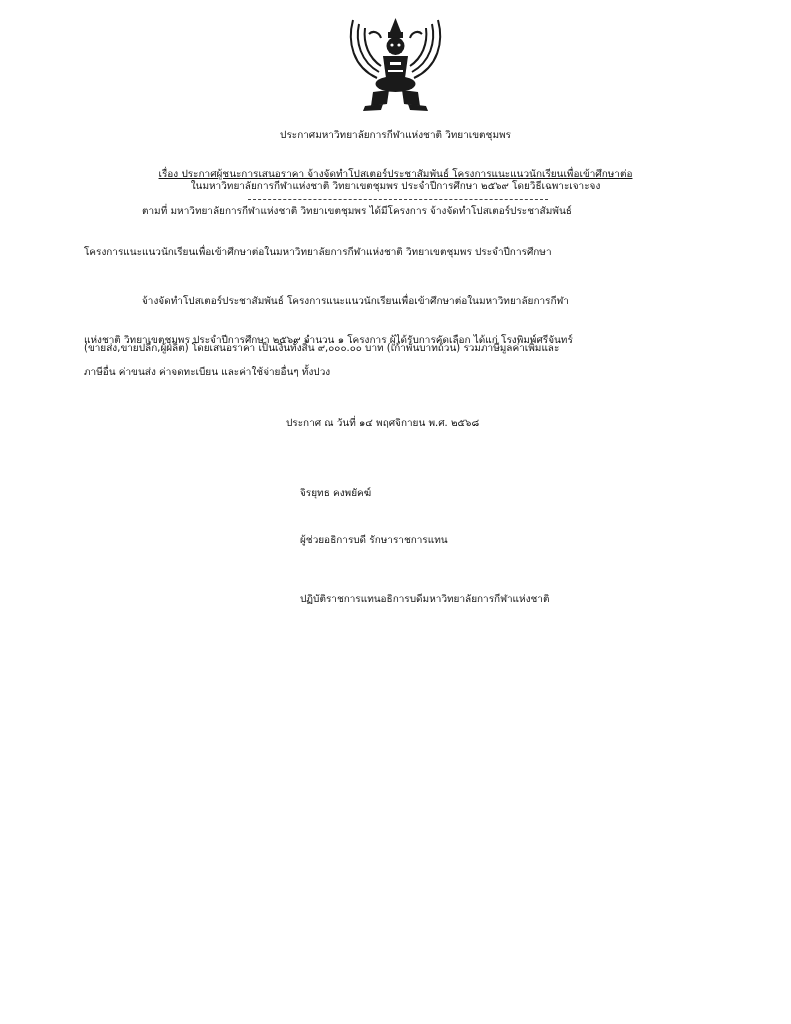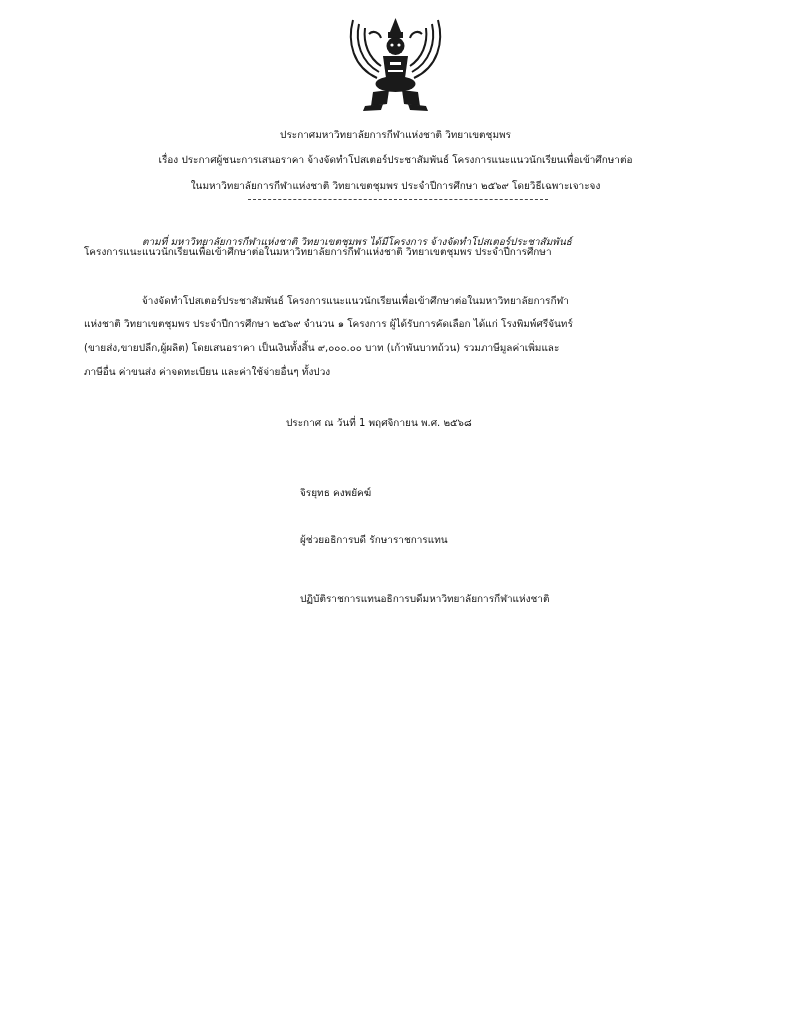--- a/index.html
+++ b/index.html
@@ -51,30 +51,30 @@
     </g>
     <g fill="#ffffff">
       <circle cx="49" cy="33" r="1.6"></circle>
       <circle cx="56" cy="33" r="1.6"></circle>
       <rect x="47" y="50" width="11" height="3"></rect>
       <rect x="45" y="58" width="15" height="2"></rect>
     </g>
   </svg>
 
   <div class="line center" style="top:125px;">ประกาศมหาวิทยาลัยการกีฬาแห่งชาติ วิทยาเขตชุมพร</div>
-  <div class="line center" style="top:150px;">เรื่อง ประกาศผู้ชนะการเสนอราคา จ้างจัดทำโปสเตอร์ประชาสัมพันธ์ โครงการแนะแนวนักเรียนเพื่อเข้าศึกษาต่อ</div>
+  <div class="line center" style="top:164px;text-decoration:underline;">เรื่อง ประกาศผู้ชนะการเสนอราคา จ้างจัดทำโปสเตอร์ประชาสัมพันธ์ โครงการแนะแนวนักเรียนเพื่อเข้าศึกษาต่อ</div>
   <div class="line center" style="top:176px;">ในมหาวิทยาลัยการกีฬาแห่งชาติ วิทยาเขตชุมพร ประจำปีการศึกษา ๒๕๖๙ โดยวิธีเฉพาะเจาะจง</div>
   <div class="divider"></div>
 
-  <div class="line" style="left:142px; top:232px;font-style:italic;">ตามที่ มหาวิทยาลัยการกีฬาแห่งชาติ วิทยาเขตชุมพร ได้มีโครงการ จ้างจัดทำโปสเตอร์ประชาสัมพันธ์</div>
+  <div class="line" style="left:142px; top:201px;">ตามที่ มหาวิทยาลัยการกีฬาแห่งชาติ วิทยาเขตชุมพร ได้มีโครงการ จ้างจัดทำโปสเตอร์ประชาสัมพันธ์</div>
   <div class="line" style="left:84px; top:242px;">โครงการแนะแนวนักเรียนเพื่อเข้าศึกษาต่อในมหาวิทยาลัยการกีฬาแห่งชาติ วิทยาเขตชุมพร ประจำปีการศึกษา</div>
 
   <div class="line" style="left:142px; top:291px;">จ้างจัดทำโปสเตอร์ประชาสัมพันธ์ โครงการแนะแนวนักเรียนเพื่อเข้าศึกษาต่อในมหาวิทยาลัยการกีฬา</div>
-  <div class="line" style="left:84px; top:314px;">แห่งชาติ วิทยาเขตชุมพร ประจำปีการศึกษา ๒๕๖๙ จำนวน ๑ โครงการ ผู้ได้รับการคัดเลือก ได้แก่ โรงพิมพ์ศรีจันทร์</div>
+  <div class="line" style="left:84px; top:330px;">แห่งชาติ วิทยาเขตชุมพร ประจำปีการศึกษา ๒๕๖๙ จำนวน ๑ โครงการ ผู้ได้รับการคัดเลือก ได้แก่ โรงพิมพ์ศรีจันทร์</div>
   <div class="line" style="left:84px; top:338px;">(ขายส่ง,ขายปลีก,ผู้ผลิต) โดยเสนอราคา เป็นเงินทั้งสิ้น ๙,๐๐๐.๐๐ บาท (เก้าพันบาทถ้วน) รวมภาษีมูลค่าเพิ่มและ</div>
   <div class="line" style="left:84px; top:362px;">ภาษีอื่น ค่าขนส่ง ค่าจดทะเบียน และค่าใช้จ่ายอื่นๆ ทั้งปวง</div>
 
-  <div class="line" style="left:286px; top:413px;">ประกาศ ณ วันที่  1 พฤศจิกายน พ.ศ. ๒๕๖๘</div>
+  <div class="line" style="left:286px; top:413px;">ประกาศ ณ วันที่  ๑๔ พฤศจิกายน พ.ศ. ๒๕๖๘</div>
 
   <div class="line sig" style="top:483px;">จิรยุทธ คงพยัคฆ์</div>
   <div class="line sig" style="top:530px;">ผู้ช่วยอธิการบดี รักษาราชการแทน</div>
   <div class="line sig" style="top:576px;margin-top:13px;">ปฏิบัติราชการแทนอธิการบดีมหาวิทยาลัยการกีฬาแห่งชาติ</div>
 </div>
 
 </body></html>

